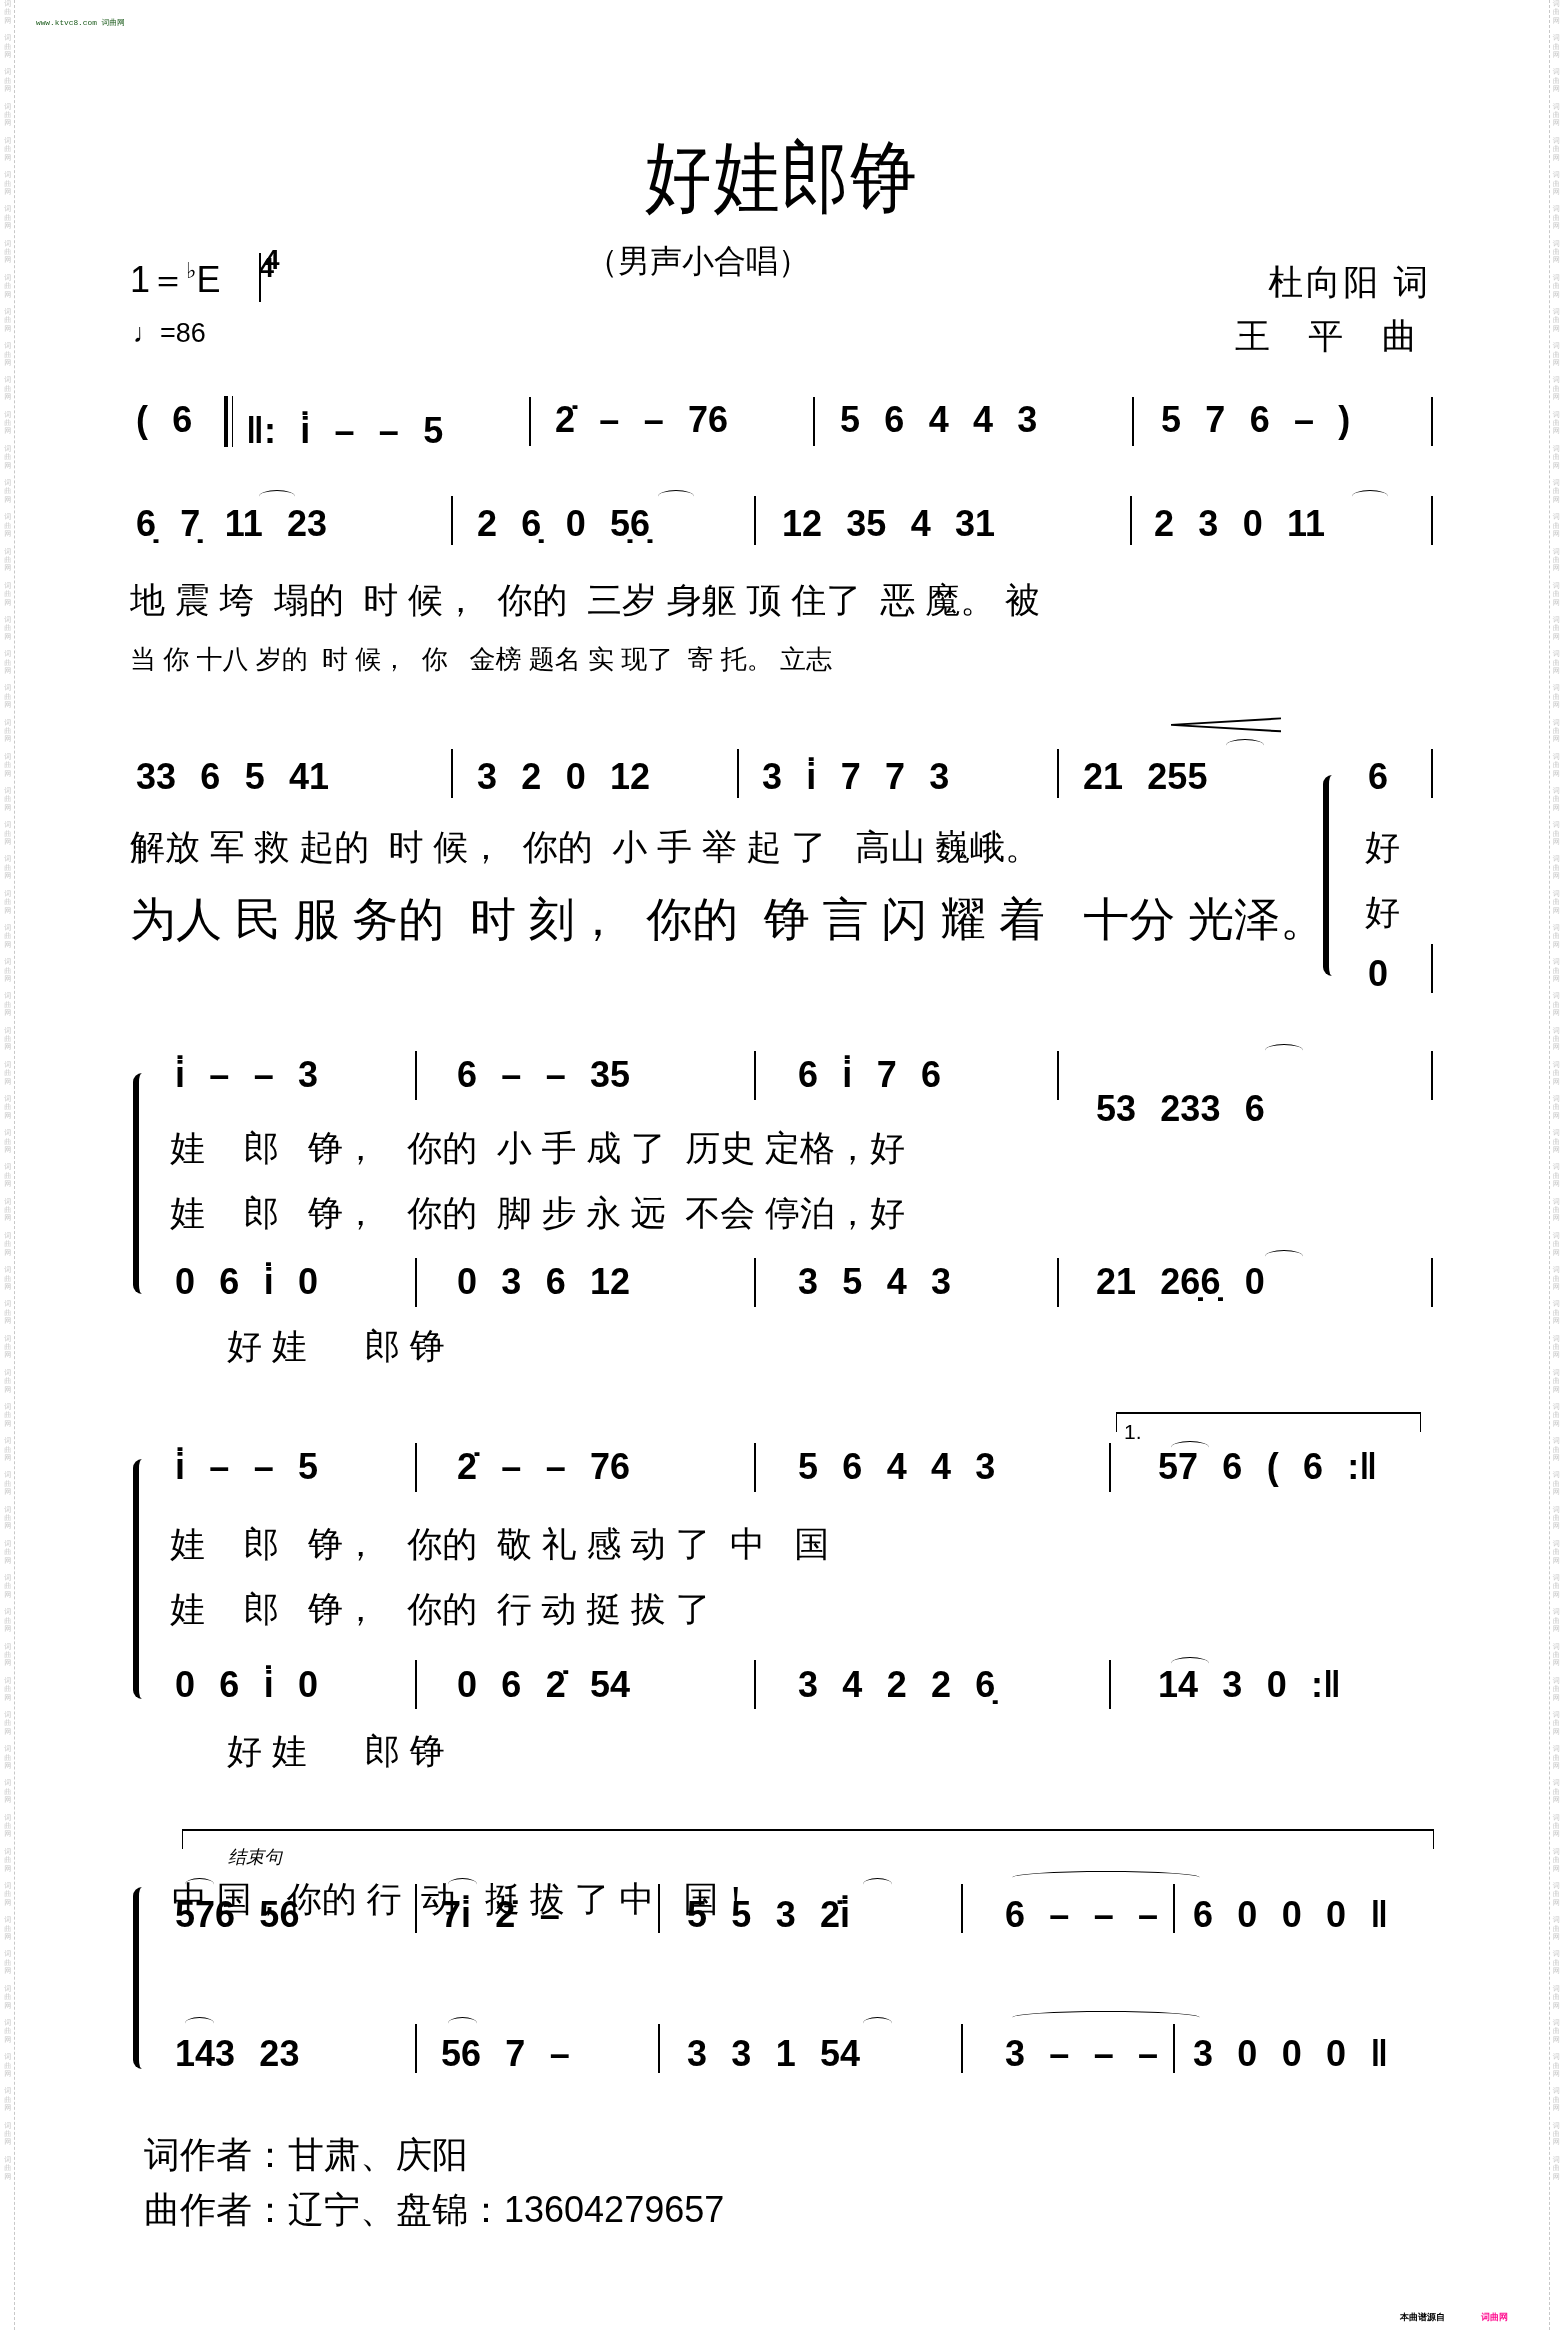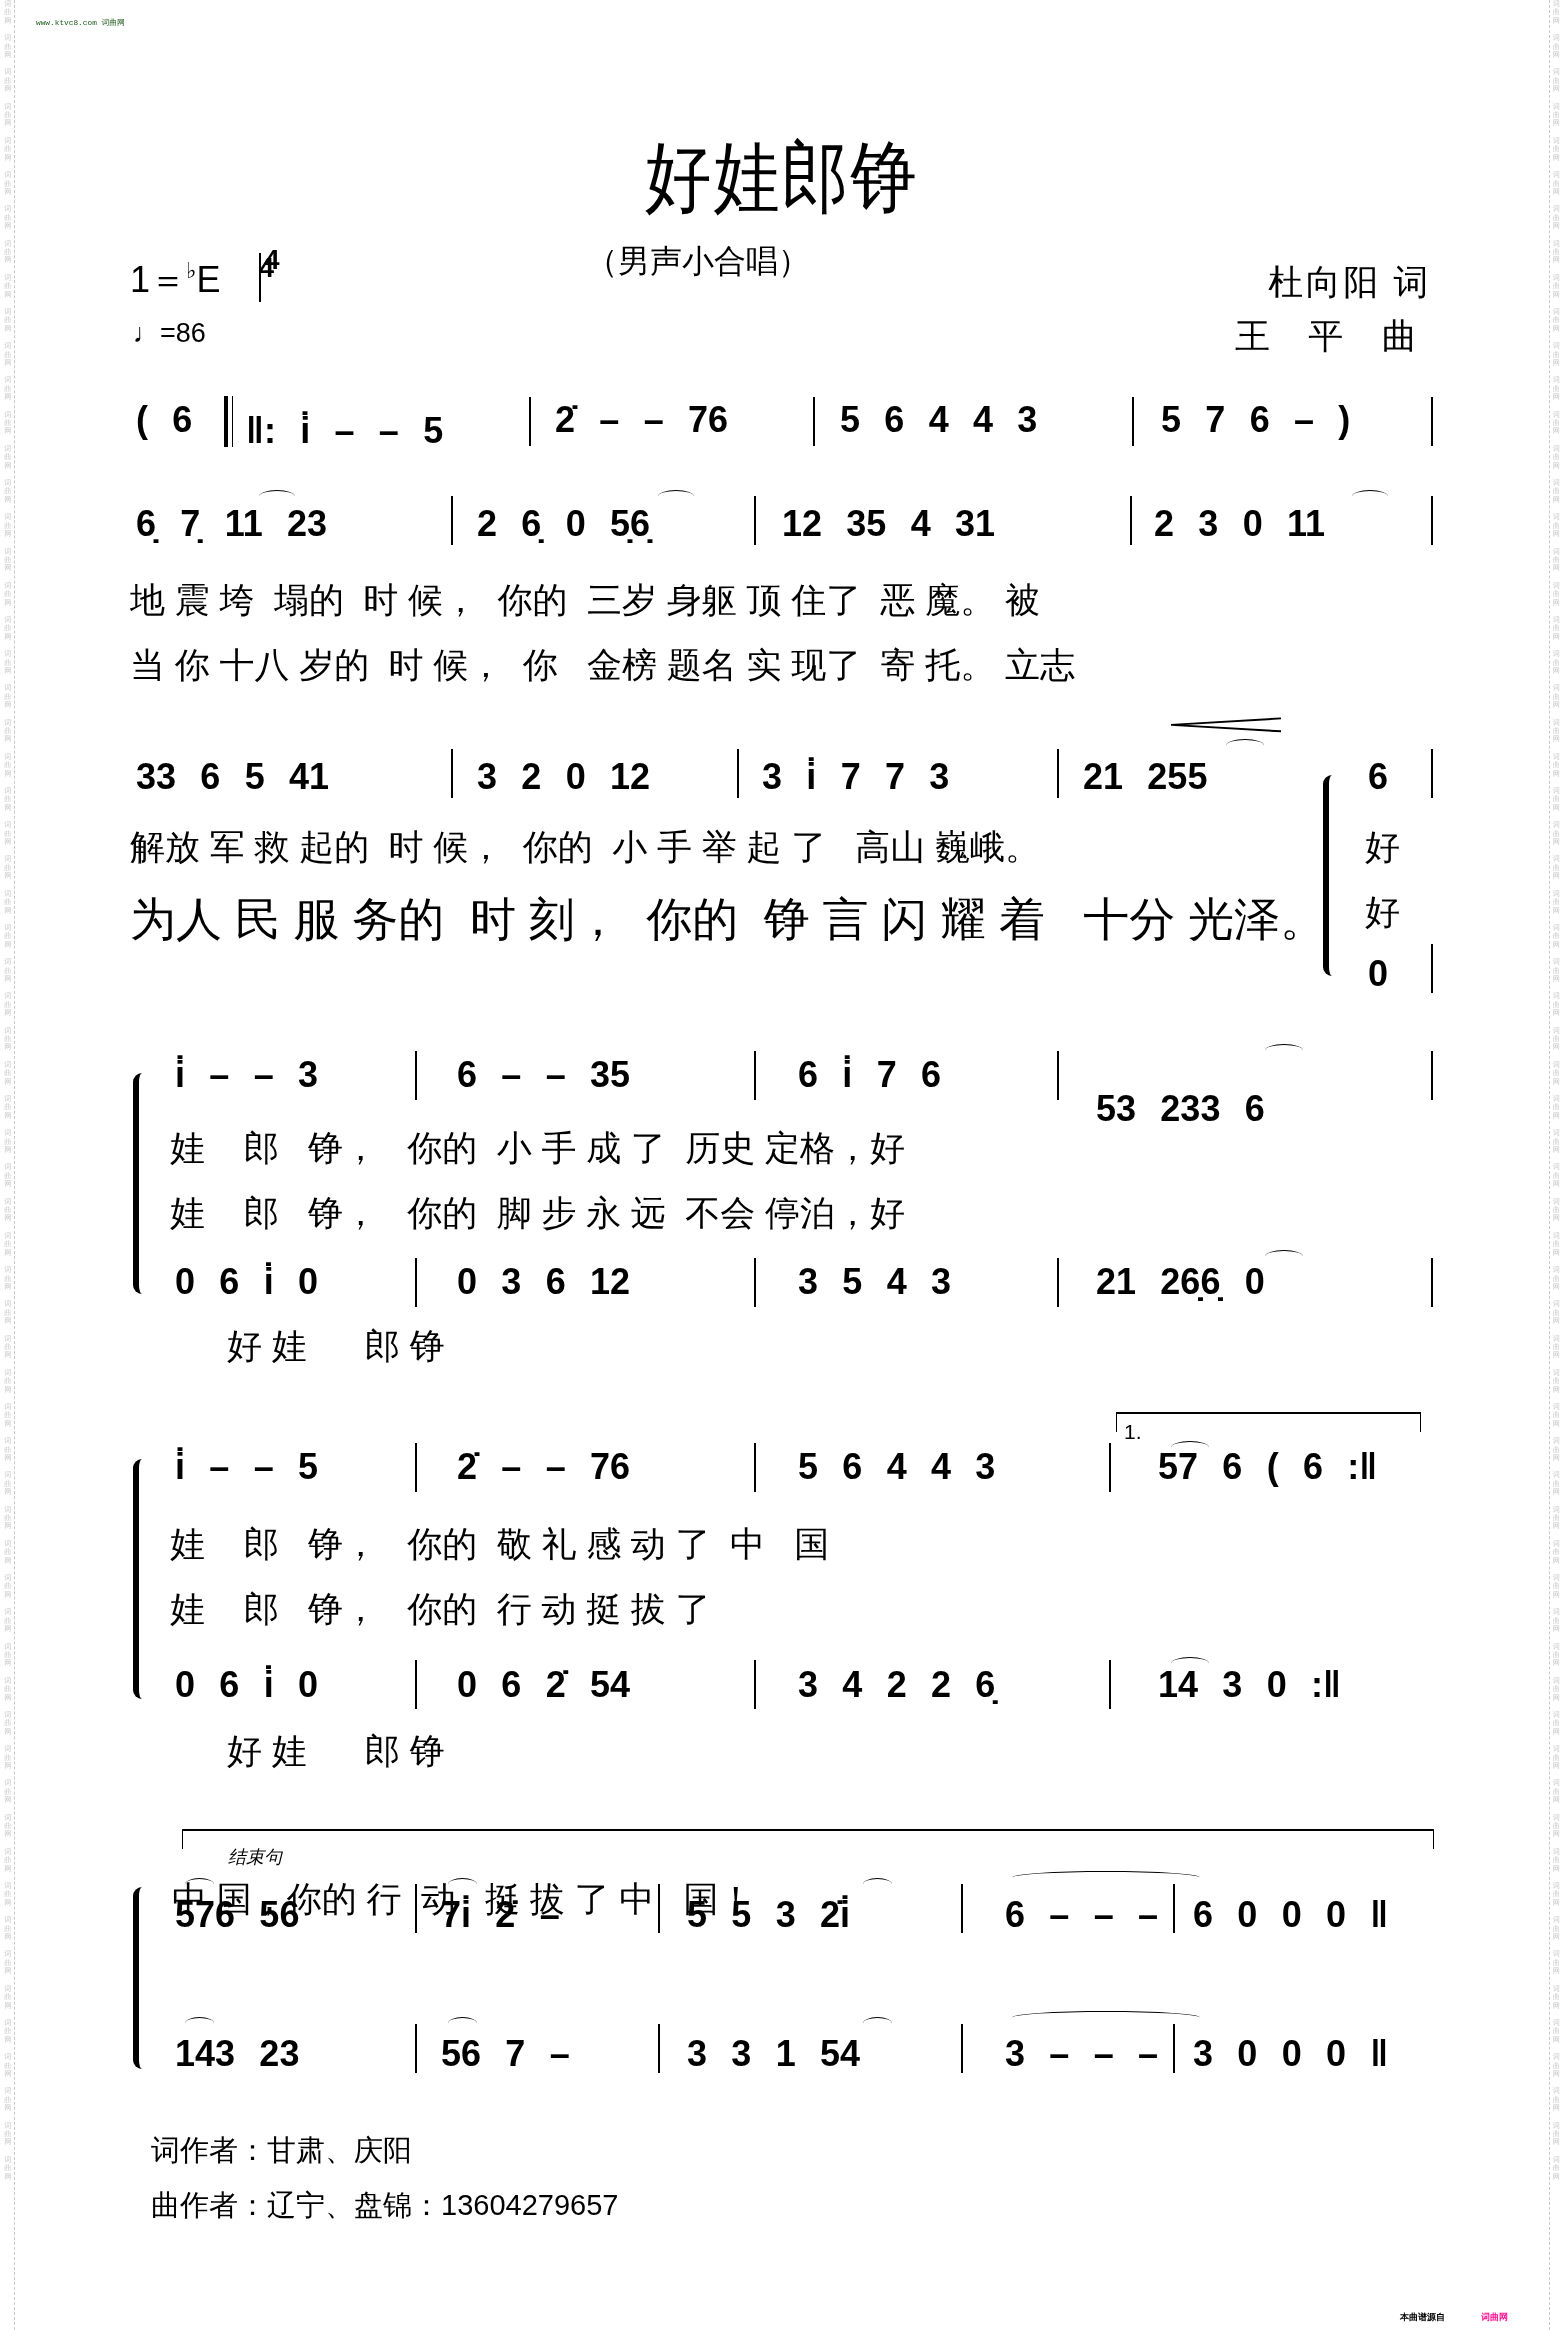--- a/index.html
+++ b/index.html
@@ -28,21 +28,21 @@
   .credit { position: absolute; right: 133px; font-size: 35px; text-align: right; letter-spacing: 2.6px; }
   .credit.lyric { top: 259px; }
   .credit.music { top: 313px; letter-spacing: 14.3px; }
   .bar { position: absolute; top: 6.5px; width: 1.9px; height: 49px; background: #000; }
   .notes-line { position: absolute; font-size: 36px; font-weight: bold; white-space: pre; word-spacing: 14.3px; }
 
   .brace { position: absolute; width: 9px; border-left: 6.5px solid #000; border-top-left-radius: 9px; border-bottom-left-radius: 9px; }
   .bracket-top { position: absolute; height: 19.5px; border-top: 2.6px solid #000; border-left: 1.9px solid #000; border-right: 1.9px solid #000; }
   .volta-label { position: absolute; font-size: 21px; }
   .ending-label { position: absolute; font-size: 18px; font-style: italic; }
-  .footer-line { position: absolute; left: 151px; font-size: 29px; }
+  .footer-line { position: absolute; left: 144px; font-size: 36px; }
   .source-line { position: absolute; right: 56px; bottom: 6.5px; font-size: 9px; font-weight: bold; }
   .source-line .brand { color: #ff1493; margin-left: 36px; }
   .dbl-bar { position: absolute; width: 9px; border-left: 1.9px solid #000; border-right: 5.2px solid #000; }
   .slur { position: absolute; border-top: 1.9px solid #000; border-radius: 50% 50% 0 0; height: 13px; }
   .crescendo { position: absolute; width: 110px; height: 17px; }
 </style>
 </head>
 <body>
 
 <div class="wm-strip left" id="wmL">
@@ -593,21 +593,21 @@
 <div class="notes-line" style="left:477px; top:503px;">2 6̣ 0 5̣6̣</div>
 <div class="bar" style="left:754px; top:496px;"></div>
 <div class="notes-line" style="left:782px; top:503px;">12 35 4 31</div>
 <div class="bar" style="left:1130px; top:496px;"></div>
 <div class="notes-line" style="left:1154px; top:503px;">2 3 0 11</div>
 <div class="bar" style="left:1431px; top:496px;"></div>
 <div class="slur" style="left:259px; top:490px; width:36px;"></div>
 <div class="slur" style="left:658px; top:490px; width:36px;"></div>
 <div class="slur" style="left:1352px; top:490px; width:36px;"></div>
 <div class="footer-line" style="top:577px; font-size:35px; white-space:pre; left:130px;">地 震 垮  塌的  时 候，  你的  三岁 身躯 顶 住了  恶 魔。 被</div>
-<div class="footer-line" style="top:642px; font-size:35px; white-space:pre; left:130px;">当 你 十八 岁的  时 候，  你   金榜 题名 实 现了  寄 托。 立志</div>
+<div class="footer-line" style="top:642px; font-size:26px; white-space:pre; left:130px;">当 你 十八 岁的  时 候，  你   金榜 题名 实 现了  寄 托。 立志</div>
 
 <svg class="crescendo" style="left:1171px; top:717px;" viewBox="0 0 170 26">
     <path d="M170 2 L0 12 L170 22" fill="none" stroke="#000" stroke-width="3"></path>
   </svg>
 <div class="slur" style="left:1226px; top:739px; width:38px;"></div>
 <div class="notes-line" style="left:136px; top:756px;">33 6 5 41</div>
 <div class="bar" style="left:451px; top:749px;"></div>
 <div class="notes-line" style="left:477px; top:756px;">3 2 0 12</div>
 <div class="bar" style="left:737px; top:749px;"></div>
 <div class="notes-line" style="left:762px; top:756px;">3 i̇ 7 7 3</div>

